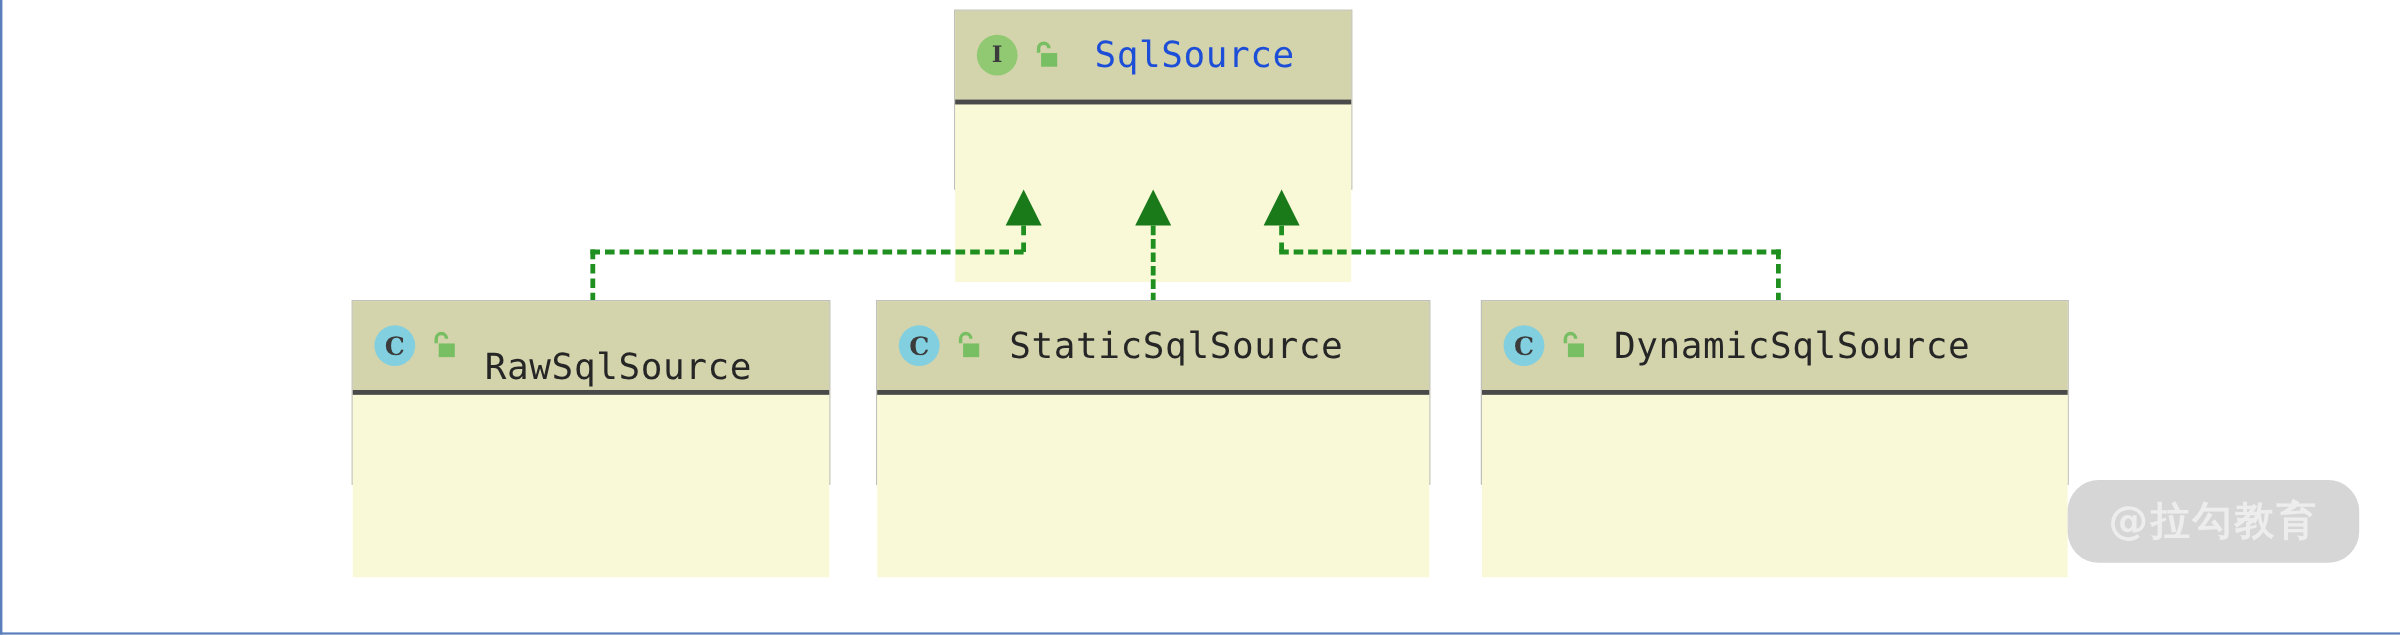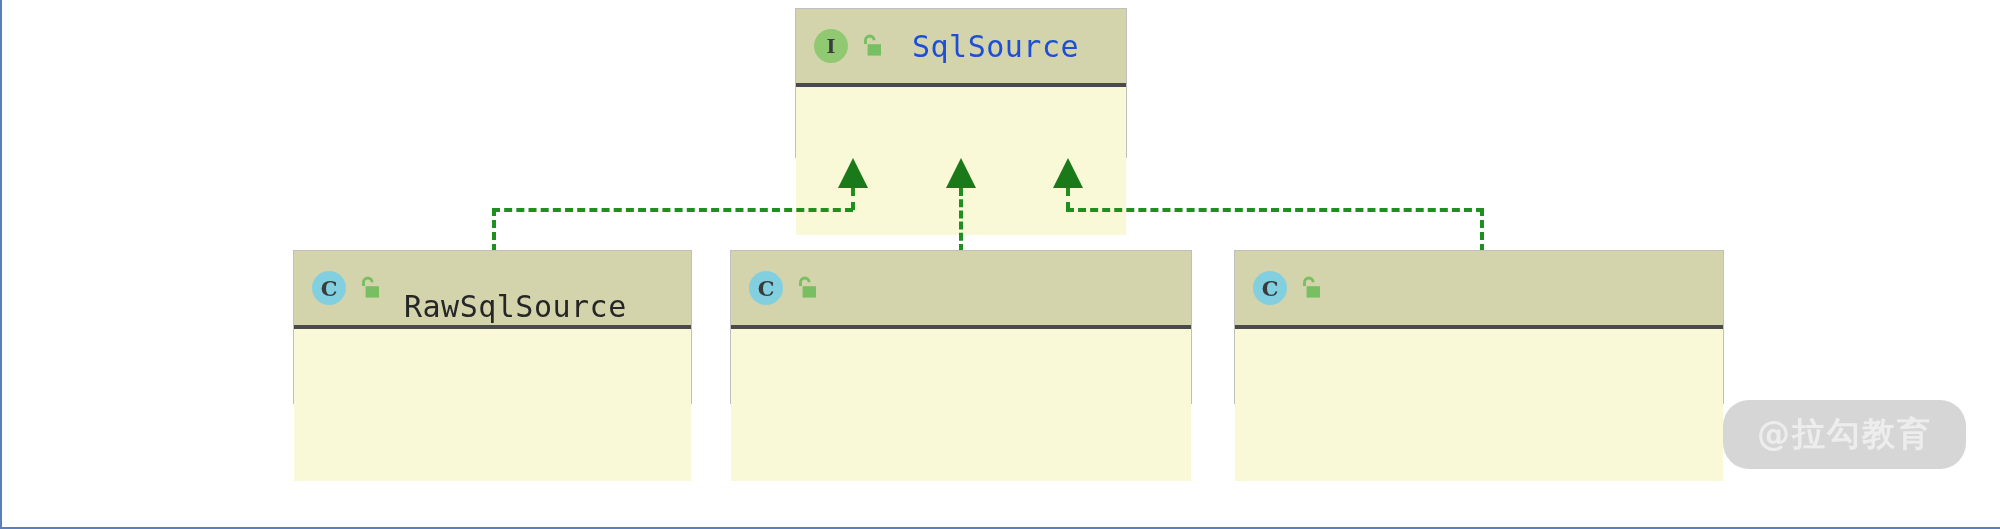--- a/index.html
+++ b/index.html
@@ -173,32 +173,34 @@
 
   <div class="uml-box" style="left:728px; top:250px; width:462px; height:154px;">
     <div class="uml-header">
       <div class="type-icon cls">C</div>
       <span class="unlock-icon">
         <svg viewBox="0 0 26 26" width="26" height="26" aria-hidden="true">
           <path d="M7.5 11 V7.3 a4.3 4.3 0 0 1 8.6 0" fill="none" stroke="#78bf63" stroke-width="2.9"></path>
           <rect x="9.6" y="11.2" width="13.4" height="11.4" fill="#78bf63"></rect>
         </svg>
       </span>
+      <span class="uml-title cls-title" style="left:110px;">StaticSqlSource</span>
     </div>
     <div class="uml-body"></div>
   </div>
 
   <div class="uml-box" style="left:1232px; top:250px; width:490px; height:154px;">
     <div class="uml-header">
       <div class="type-icon cls">C</div>
       <span class="unlock-icon">
         <svg viewBox="0 0 26 26" width="26" height="26" aria-hidden="true">
           <path d="M7.5 11 V7.3 a4.3 4.3 0 0 1 8.6 0" fill="none" stroke="#78bf63" stroke-width="2.9"></path>
           <rect x="9.6" y="11.2" width="13.4" height="11.4" fill="#78bf63"></rect>
         </svg>
       </span>
+      <span class="uml-title cls-title" style="left:110px;">DynamicSqlSource</span>
     </div>
     <div class="uml-body"></div>
   </div>
 
   <div id="watermark">@拉勾教育</div>
 
 </div>
 
 </body></html>

